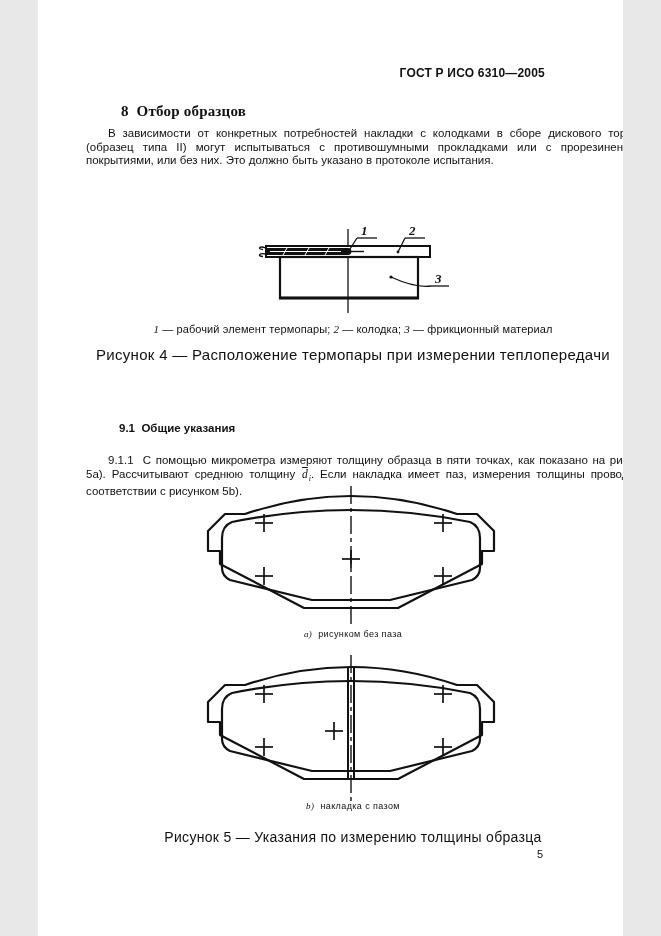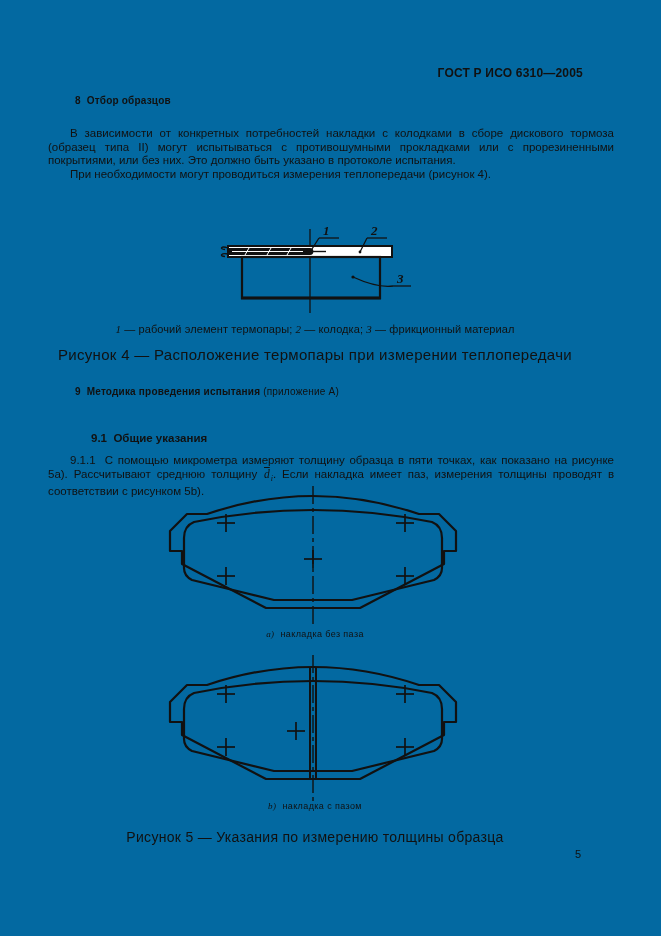--- a/index.html
+++ b/index.html
@@ -1,37 +1,38 @@
 <!DOCTYPE html>
 <html><head>
 <meta charset="utf-8">
 <style>
   html,body{margin:0;padding:0;background:#e8e8e8;}
   .page{
     position:relative;
-    width:661px;height:936px;
-    background:#0369a1;
+    width:585px;height:936px;
+    background:#ffffff;
     font-family:"Liberation Sans",sans-serif;
     color:#111;
     overflow:hidden;
     margin:0 auto;
   }
   .doc-header{
     position:absolute;top:66px;right:78px;
     font-size:12px;font-weight:bold;letter-spacing:0.2px;
   }
   .sec-title{
     position:absolute;left:75px;
-    font-size:10px;font-weight:bold;letter-spacing:0.2px;
-    margin:0;
+    font-size:15px;font-weight:bold;letter-spacing:0.2px;
+    margin:8px;
+    font-family:Liberation Serif, serif;
   }
   .sec-title .normal{font-weight:normal;}
   .sub-title{
     position:absolute;left:75px;
-    font-size:11.5px;font-weight:bold;margin:16px;
+    font-size:11.5px;font-weight:bold;margin:6px;
   }
   .textblock{
     position:absolute;left:48px;width:566px;
     font-size:11.5px;line-height:13.5px;
   }
   .textblock p{margin:0;text-indent:22px;text-align:justify;}
   .formula-dbar{
     font-family:"Liberation Serif",serif;
     font-style:italic;text-decoration:overline;
     padding:0 1px;
@@ -57,21 +58,20 @@
 <body>
 
 <div class="page">
 
   <div class="doc-header">ГОСТ Р ИСО 6310—2005</div>
 
   <h1 class="sec-title" style="top:95px;">8&nbsp; Отбор образцов</h1>
 
   <div class="textblock" style="top:127px;">
     <p>В зависимости от конкретных потребностей накладки с колодками в сборе дискового тормоза (образец типа II) могут испытываться с противошумными прокладками или с прорезиненными покрытиями, или без них. Это должно быть указано в протоколе испытания.</p>
-    <p>При необходимости могут проводиться измерения теплопередачи (рисунок 4).</p>
   </div>
 
   <div class="fig-center" style="top:222px;">
     <svg width="200" height="95" viewBox="0 0 200 95">
 
       <line class="stroke" x1="95" y1="7" x2="95" y2="91" stroke-width="1.3"></line>
 
       <rect x="13" y="24" width="164" height="11" fill="#fff" stroke="#111" stroke-width="2"></rect>
 
       <rect x="14" y="26" width="81" height="7" fill="#111"></rect>
@@ -102,21 +102,20 @@
       <path class="stroke" d="M 138 55 Q 162 66 178 64" stroke-width="1.3"></path>
       <line class="stroke" x1="178" y1="64" x2="196" y2="64" stroke-width="1.3"></line>
       <text class="fig-label" x="182" y="61">3</text>
     </svg>
     <div class="fig4-legend">
       <i>1</i><span> — рабочий элемент термопары; </span><i>2</i><span> — колодка; </span><i>3</i><span> — фрикционный материал</span>
     </div>
     <div class="fig4-caption">Рисунок 4 — Расположение термопары при измерении теплопередачи</div>
   </div>
 
-  <h1 class="sec-title" style="top:386px;"><span>9&nbsp; Методика проведения испытания</span><span class="normal"> (приложение А)</span></h1>
 
   <h2 class="sub-title" style="top:416px;">9.1&nbsp; Общие указания</h2>
 
   <div class="textblock" style="top:454px;">
     <p><span>9.1.1&nbsp; С помощью микрометра измеряют толщину образца в пяти точках, как показано на рисунке 5а). Рассчитывают среднюю толщину </span><span class="formula-dbar">d</span><sub class="formula-sub">i</sub><span>. Если накладка имеет паз, измерения толщины проводят в соответствии с рисунком 5b).</span></p>
   </div>
 
   <svg class="pad-svg" style="top:484px;" width="320" height="150" viewBox="0 0 320 150">
     <defs>
       <g id="crossmark" stroke="#111" stroke-width="1.7">
@@ -129,21 +128,21 @@
         <use href="#crossmark" x="73" y="39"></use>
         <use href="#crossmark" x="252" y="39"></use>
         <use href="#crossmark" x="73" y="92"></use>
         <use href="#crossmark" x="252" y="92"></use>
       </g>
     </defs>
     <line x1="160" y1="2" x2="160" y2="140" stroke="#111" stroke-width="1.4" stroke-dasharray="18 4 4 4"></line>
     <use href="#padshape"></use>
     <use href="#crossmark" x="160" y="75"></use>
   </svg>
-  <div class="fig-center fig5-subcaption" style="top:629px;"><span class="letter">а)</span><span>накладка без паза</span></div>
+  <div class="fig-center fig5-subcaption" style="top:629px;"><span class="letter">а)</span><span>рисунком без паза</span></div>
 
   <svg class="pad-svg" style="top:655px;" width="320" height="150" viewBox="0 0 320 150">
     <line x1="160" y1="0" x2="160" y2="146" stroke="#111" stroke-width="1.4" stroke-dasharray="18 4 4 4"></line>
     <use href="#padshape"></use>
     <line x1="157" y1="12.5" x2="157" y2="123" stroke="#111" stroke-width="2"></line>
     <line x1="163" y1="12.5" x2="163" y2="123" stroke="#111" stroke-width="2"></line>
     <use href="#crossmark" x="143" y="76"></use>
   </svg>
   <div class="fig-center fig5-subcaption" style="top:801px;"><span class="letter">b)</span><span>накладка с пазом</span></div>
 

